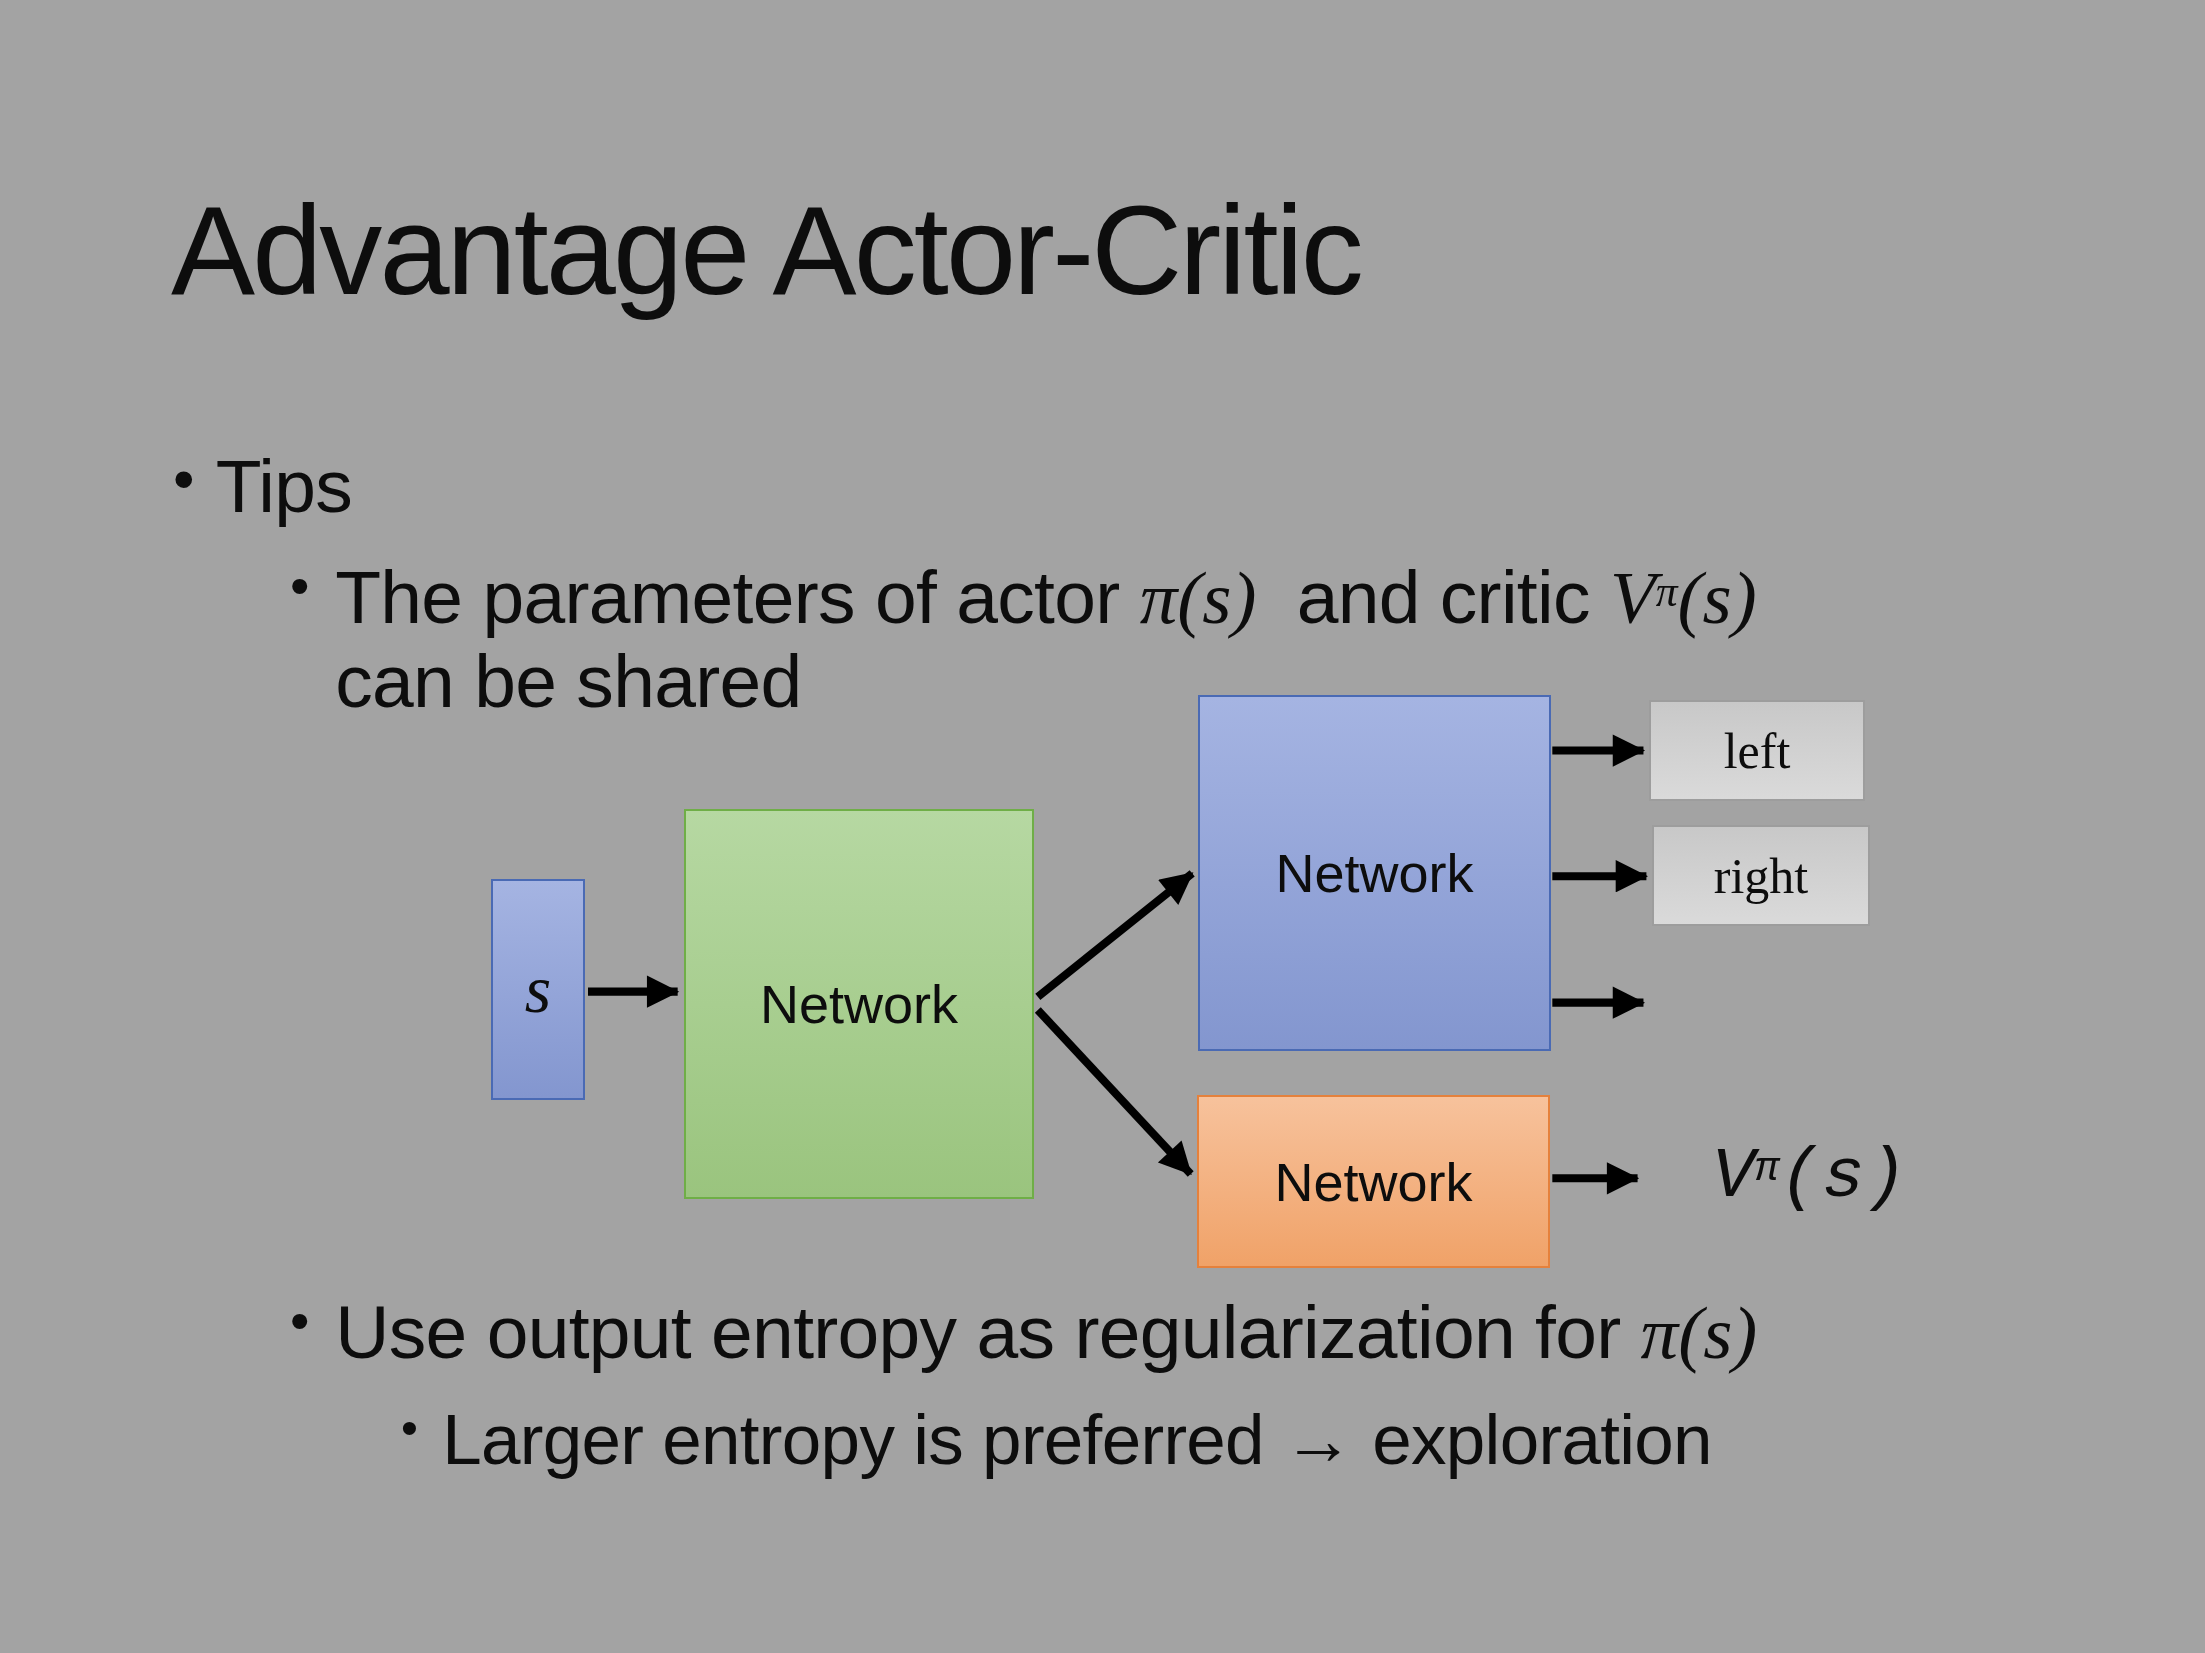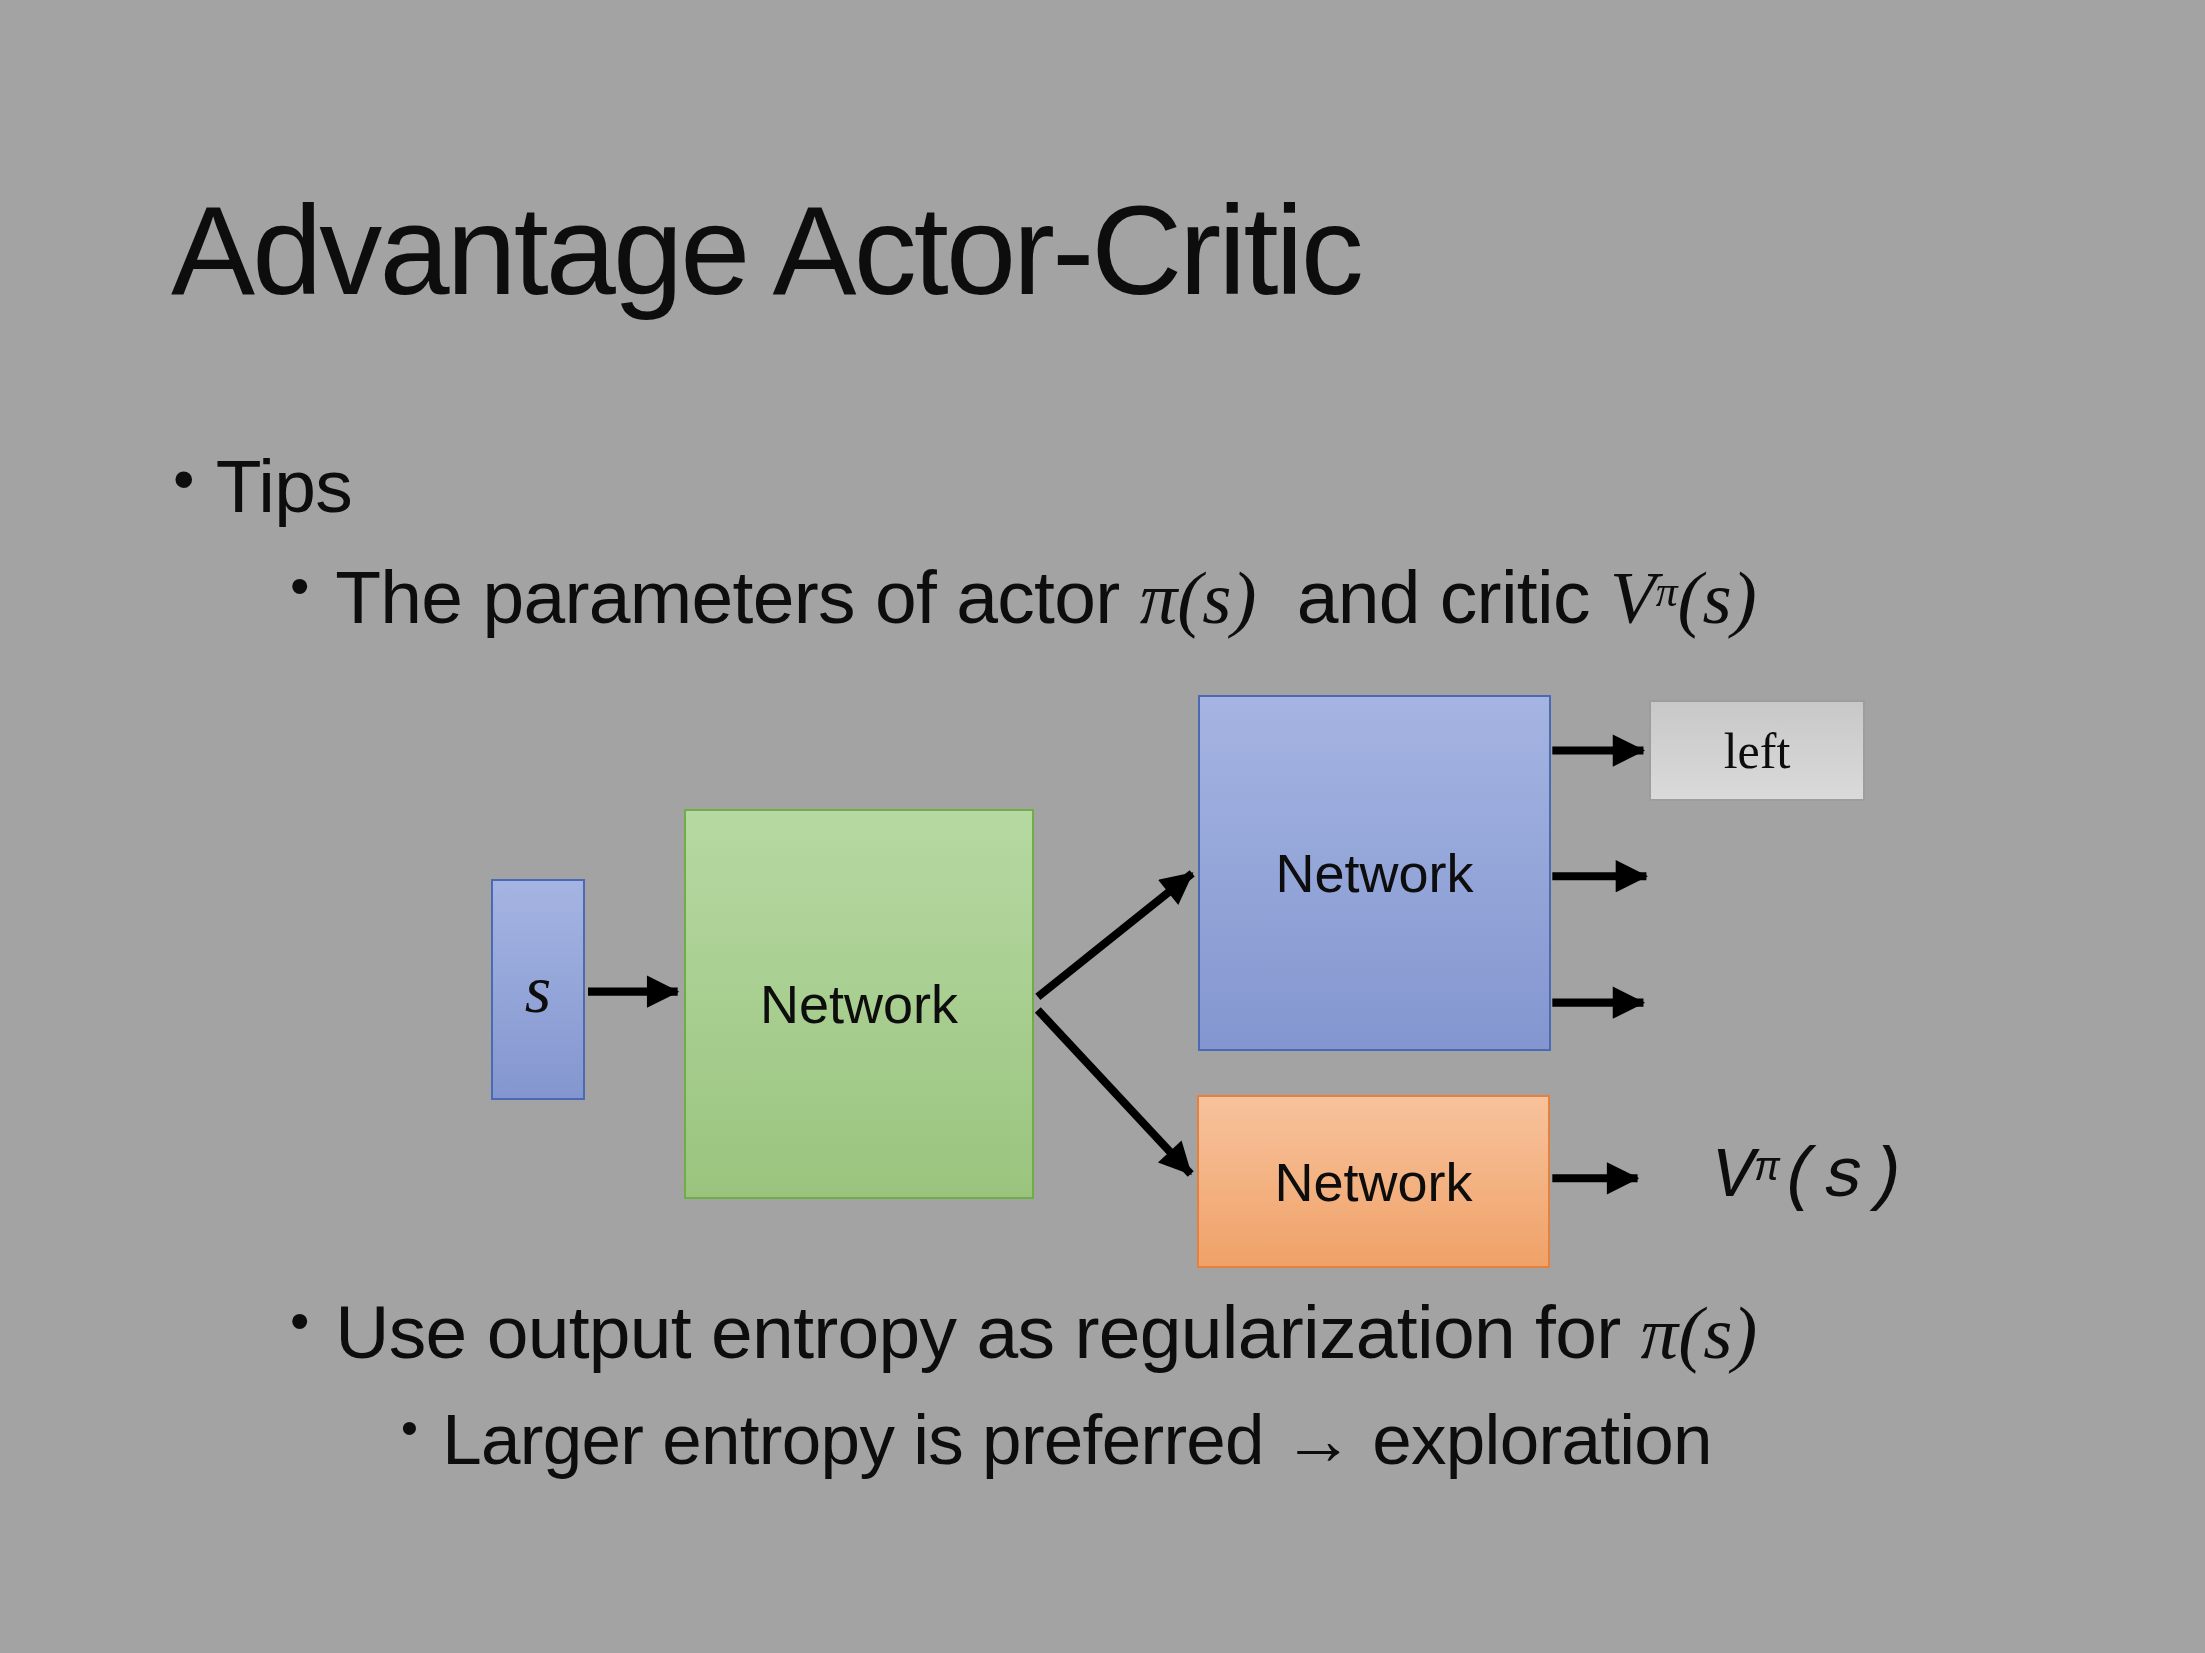--- a/index.html
+++ b/index.html
@@ -86,20 +86,21 @@
 
   <div class="line l1">
     <span class="bul">•</span>
     <span>Tips</span>
   </div>
 
   <div class="line l2a">
     <span class="bul">•</span>
     <span class="txtcol">
       <span class="row"><span>The parameters of actor </span><span class="m">π(s)</span><span class="pre-space">  and critic </span><span class="m"><span>V</span><sup>π</sup><span>(s)</span></span></span>
+      <span class="row">can be shared</span>
     </span>
   </div>
 
   <div class="dbox box-s">
     <span>s</span>
   </div>
 
   <div class="dbox box-shared">
     <span>Network</span>
   </div>
@@ -107,20 +108,23 @@
   <div class="dbox box-actor">
     <span>Network</span>
   </div>
 
   <div class="dbox box-critic">
     <span>Network</span>
   </div>
 
   <div class="dbox gbox box-left">
     <span>left</span>
+  </div>
+  <div class="dbox gbox box-right">
+    <span>right</span>
   </div>
 
   <div class="value-label"><span>V</span><sup>π</sup><span>(s)</span></div>
 
   <svg class="arrows" width="2205" height="1654" viewBox="0 0 3000 2250">
     <defs>
       <marker id="ah" viewBox="0 0 10 10" refX="9.5" refY="5" markerWidth="4.4" markerHeight="4" orient="auto-start-reverse">
         <path d="M0,0 L10,5 L0,10 z" fill="#000000"></path>
       </marker>
     </defs>

